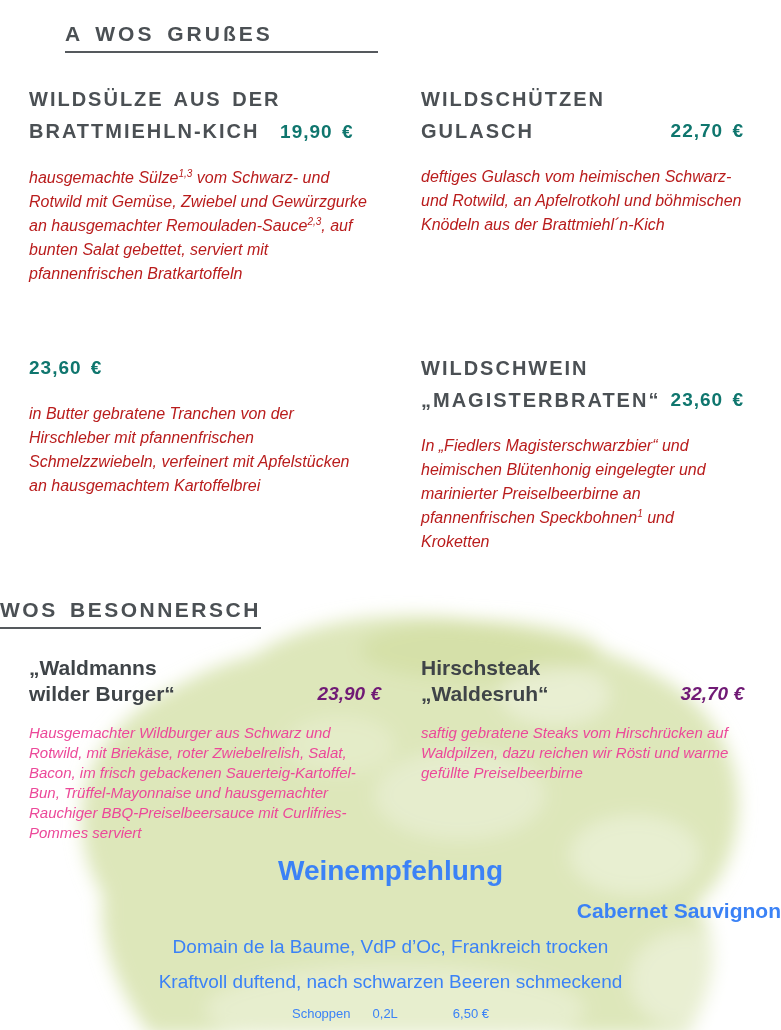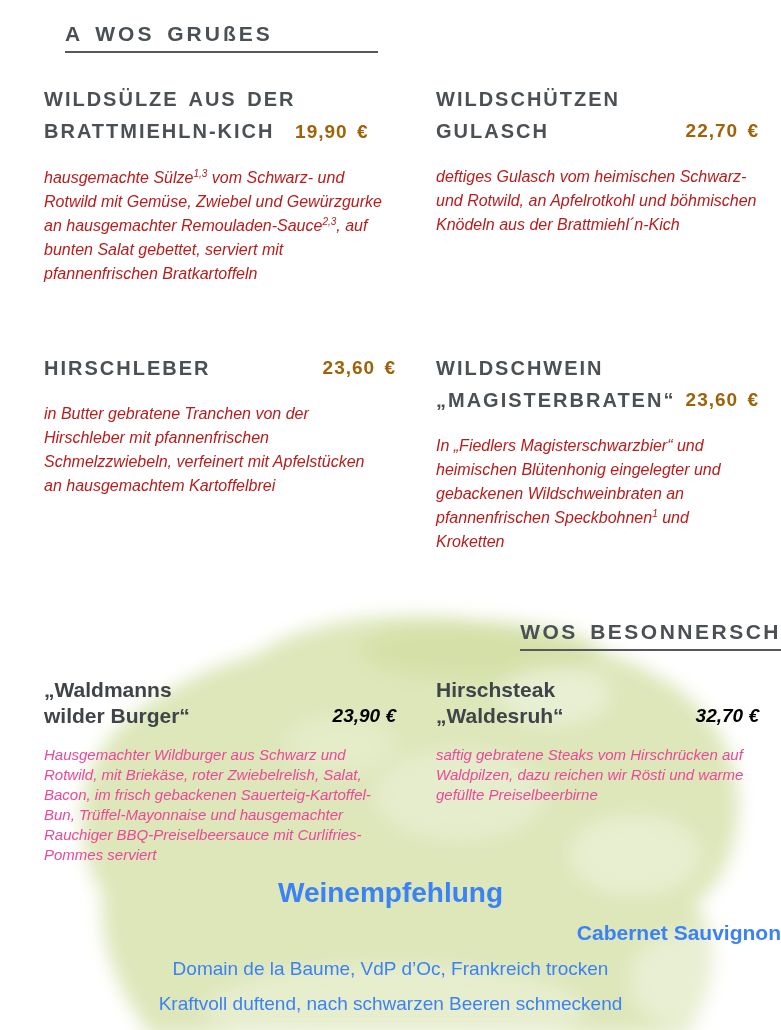--- a/index.html
+++ b/index.html
@@ -21,50 +21,50 @@
     font-size: 21px;
     font-weight: 700;
     letter-spacing: 3px;
     word-spacing: 4px;
     color: #4b5054;
     border-bottom: 2px solid #55595d;
     padding-bottom: 5px;
   }
   .sec-starters { margin-left: 65px; }
   .sec-starters .sec-title { padding-right: 105px; }
-  .sec-specials { text-align: right; margin-top: 66px; }
+  .sec-specials { text-align: left; margin-top: 44px; }
   .sec-specials .sec-title { letter-spacing: 2.5px; }
 
   
   .row {
     display: grid;
     grid-template-columns: 352px 323px;
     column-gap: 40px;
-    padding-left: 44px;
+    padding-left: 29px;
   }
   .row-1 { margin-top: 30px; }
   .row-2 { margin-top: 66px; }
   .row-3 { margin-top: 26px; }
 
   
   .item-title {
     font-size: 20px;
     font-weight: 700;
     letter-spacing: 2px;
     word-spacing: 3px;
     color: #4b5054;
     line-height: 32px;
   }
   .t-line { display: block; }
   .t-flex { display: flex; justify-content: space-between; align-items: center; }
   .price {
     font-weight: 700;
     font-size: 19px;
     letter-spacing: 1px;
-    color: #a16207;
+    color: #0f766e;
     white-space: nowrap;
   }
   .price-inline { margin-left: 10px; }
   .desc {
     margin: 18px 0 0 0;
     font-style: italic;
     font-size: 16px;
     line-height: 24px;
     color: #b91c1c;
     max-width: 340px;
@@ -75,21 +75,21 @@
   .sp-title {
     font-size: 21px;
     font-weight: 700;
     color: #3f4448;
     line-height: 26px;
   }
   .sp-price {
     font-weight: 700;
     font-style: italic;
     font-size: 19px;
-    color: #000000;
+    color: #701a75;
     white-space: nowrap;
   }
   .sp-desc {
     margin: 16px 0 0 0;
     font-style: italic;
     font-size: 15px;
     line-height: 20px;
     color: #ec4899;
     max-width: 330px;
   }
@@ -170,38 +170,37 @@
         <p class="desc"><span>deftiges Gulasch vom heimischen Schwarz- und Rotwild, an Apfelrotkohl und böhmischen Knödeln aus der Brattmiehl´n-Kich</span></p>
       </div>
 
     </div>
 
     <div class="row row-2">
 
       <div class="item">
         <div class="item-title">
           <span class="t-line t-flex">
-            <span>HIRSCHLEBER</span>
             <span class="price">23,60 €</span>
           </span>
         </div>
         <p class="desc"><span>in Butter gebratene Tranchen von der Hirschleber mit pfannenfrischen Schmelzzwiebeln, verfeinert mit Apfelstücken an hausgemachtem Kartoffelbrei</span></p>
       </div>
 
       <div class="item">
         <div class="item-title">
           <span class="t-line">
             <span>WILDSCHWEIN</span>
           </span>
           <span class="t-line t-flex">
             <span>„MAGISTERBRATEN“</span>
             <span class="price">23,60 €</span>
           </span>
         </div>
-        <p class="desc"><span>In „Fiedlers Magisterschwarzbier“ und heimischen Blütenhonig eingelegter und gebackenen Wildschweinbraten an pfannenfrischen Speckbohnen</span><sup>1</sup><span> und Kroketten</span></p>
+        <p class="desc"><span>In „Fiedlers Magisterschwarzbier“ und heimischen Blütenhonig eingelegter und marinierter Preiselbeerbirne an pfannenfrischen Speckbohnen</span><sup>1</sup><span> und Kroketten</span></p>
       </div>
 
     </div>
 
     <div class="sec-specials">
       <span class="sec-title">WOS BESONNERSCH</span>
     </div>
 
     <div class="row row-3">
 

